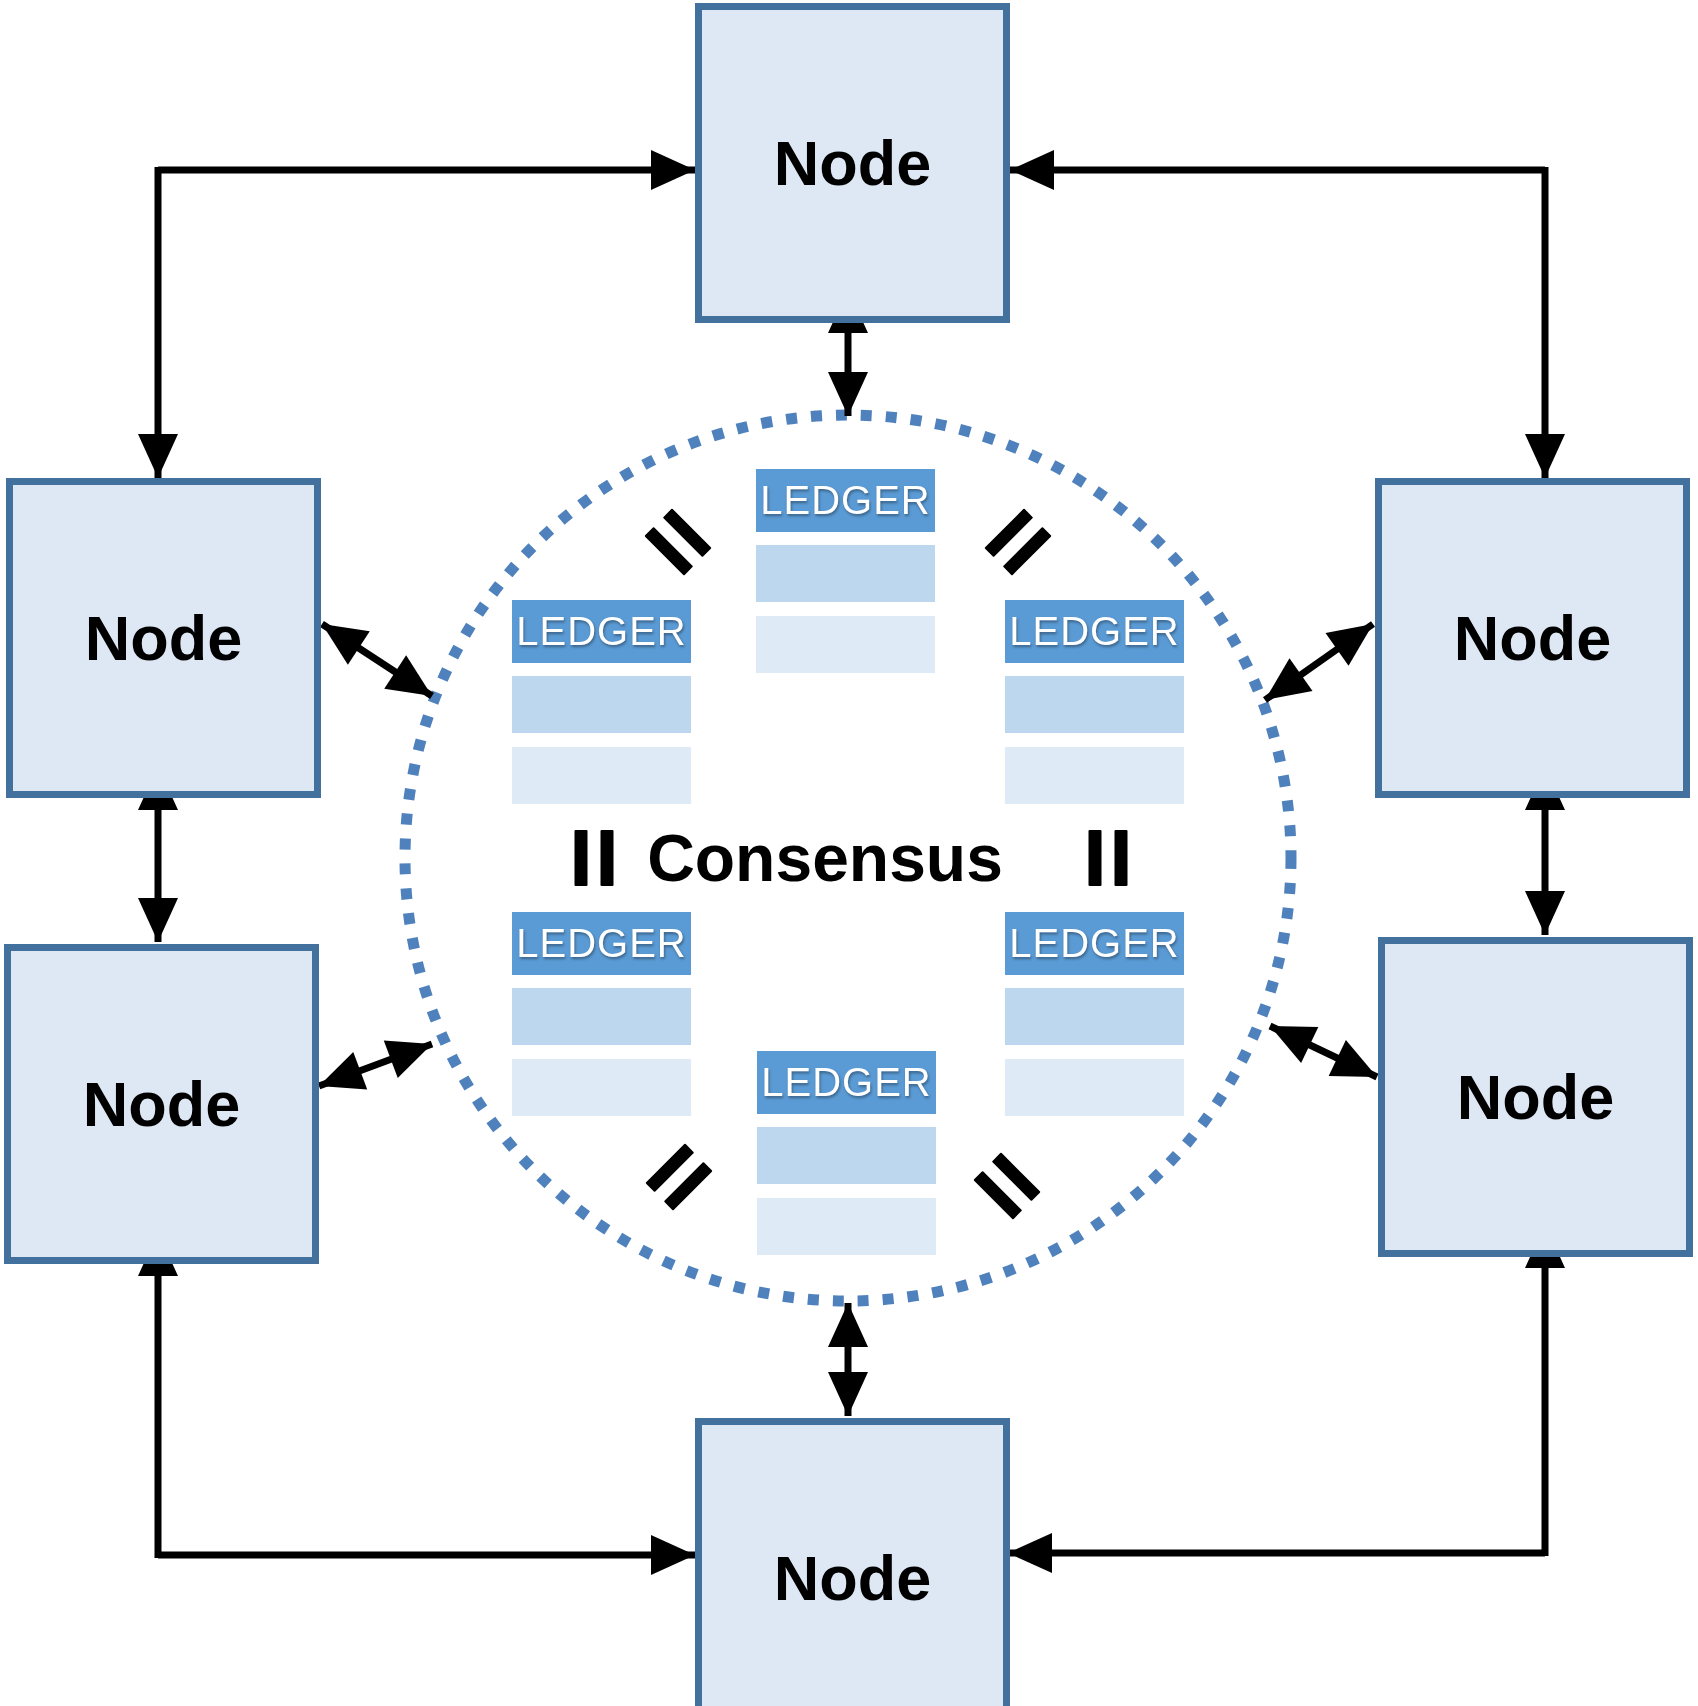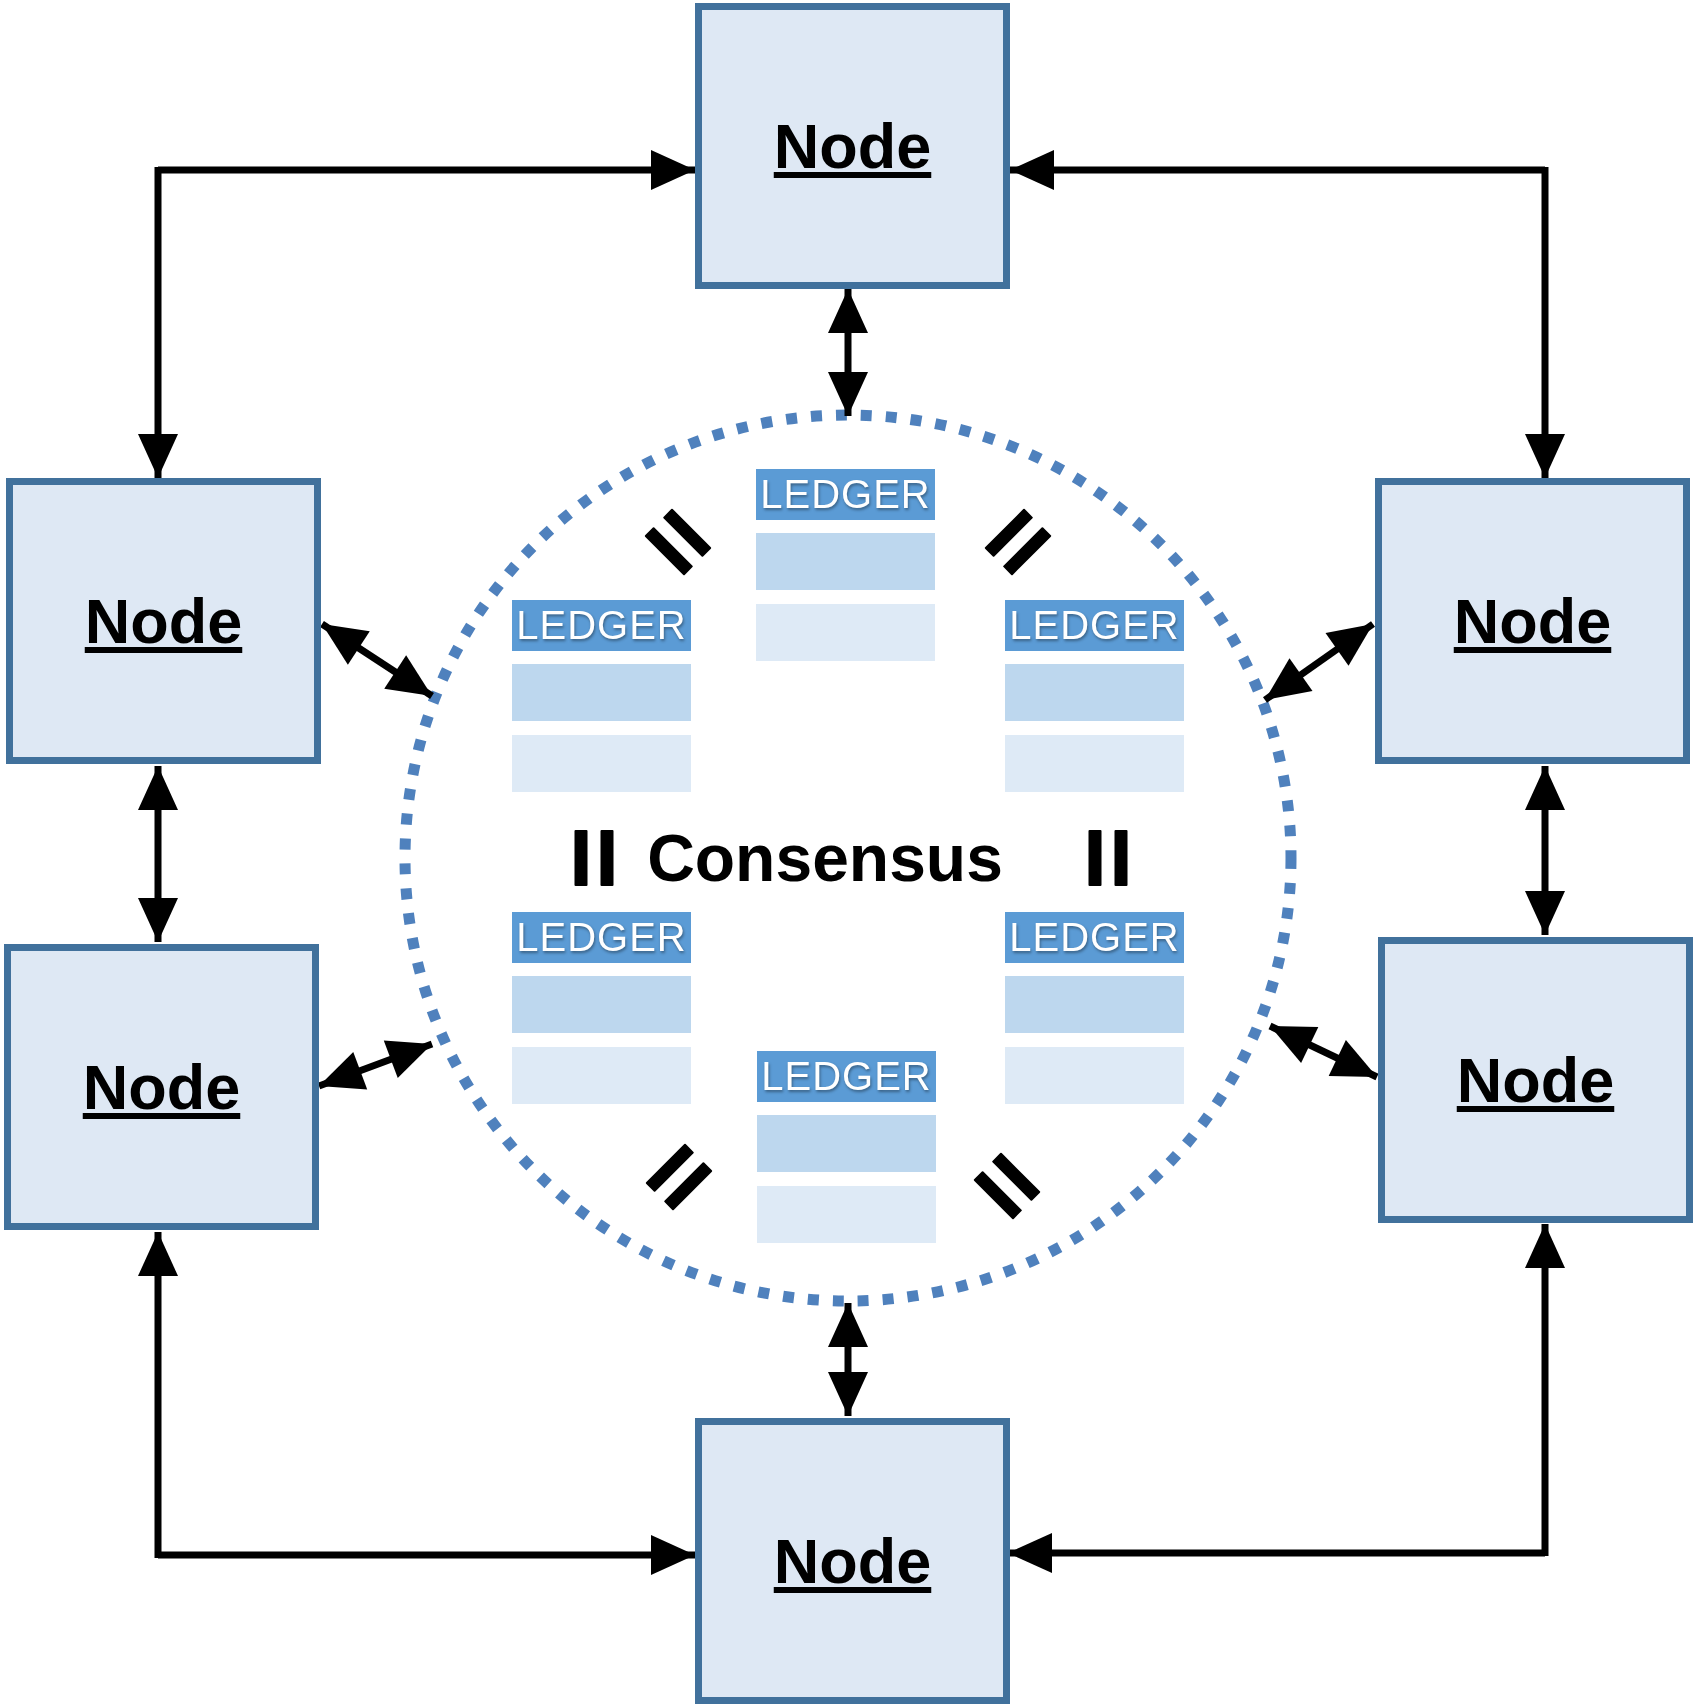--- a/index.html
+++ b/index.html
@@ -18,35 +18,35 @@
     width:1698px;height:1706px;
     background:#ffffff;
     font-family:"Liberation Sans", sans-serif;
     overflow:hidden;
   }
   .layer{position:absolute;left:0;top:0;width:100%;height:100%;}
 
   
   .node{
     position:absolute;
-    width:315px;height:286px;
+    width:315px;height:320px;
     box-sizing:border-box;
     background:var(--node-fill);
     border:7px solid var(--node-border);
-    display:flex;align-items:center;justify-content:center;text-decoration:underline;
+    display:flex;align-items:center;justify-content:center;
   }
   .node-label{
     font-size:63px;font-weight:700;color:var(--text);
     letter-spacing:0px;
   }
 
   
   .ledger{position:absolute;width:179px;}
   .ledger-header{
-    height:51px;background:var(--ledger-header);
+    height:63px;background:var(--ledger-header);
     color:#ffffff;font-size:40px;font-weight:400;
     display:flex;align-items:center;justify-content:center;
     letter-spacing:1px;
     text-shadow:1px 2px 3px rgba(0,0,0,0.38);
   }
   .ledger-row{width:100%;height:57px;}
   .ledger-row.row-a{margin-top:13px;background:var(--ledger-row-medium);}
   .ledger-row.row-b{margin-top:14px;background:var(--ledger-row-light);}
 
   

